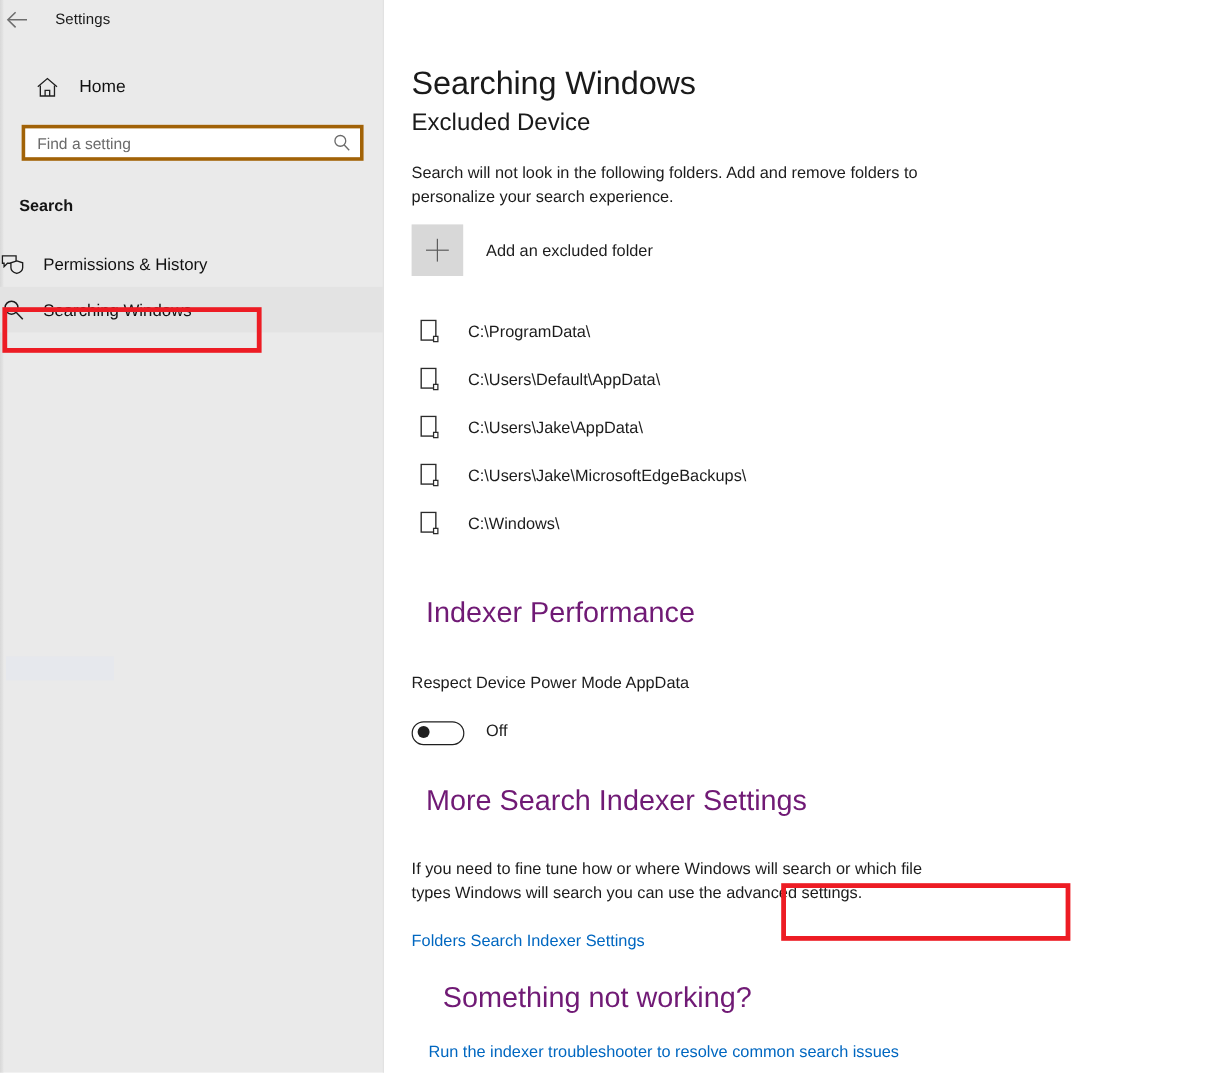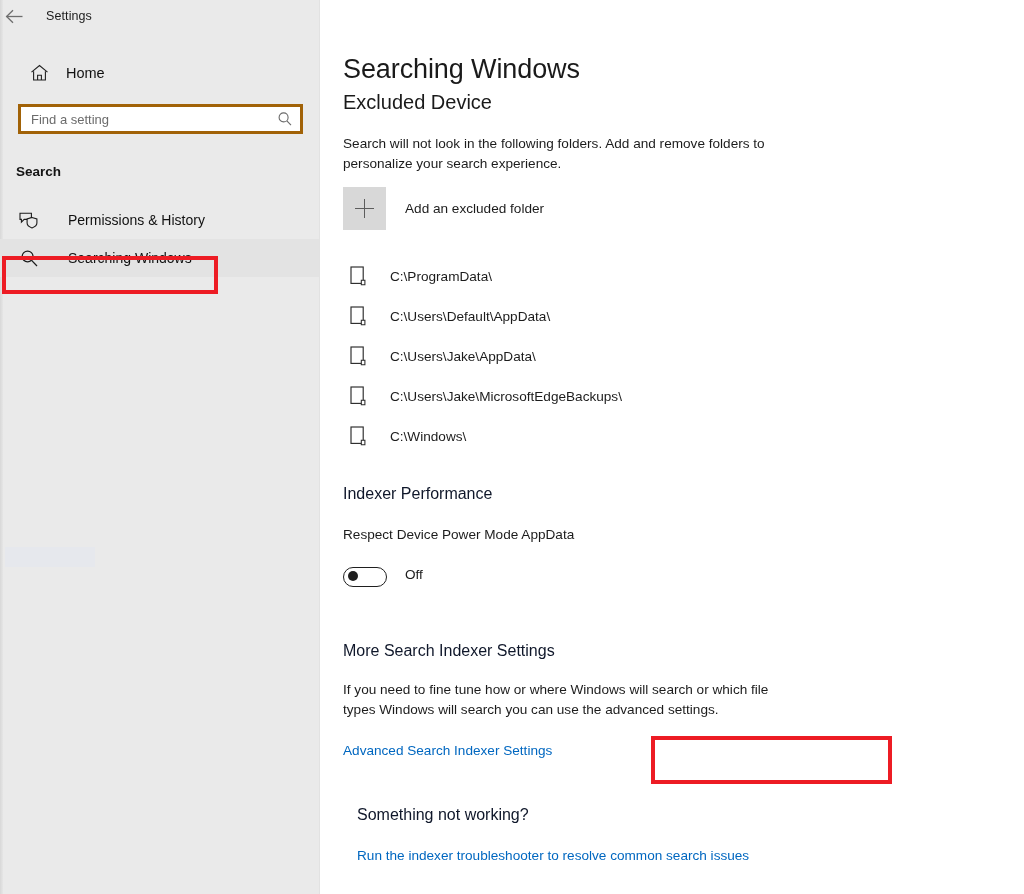--- a/index.html
+++ b/index.html
@@ -120,25 +120,23 @@
     padding-left: 16px;
     margin-top: 30px;
   }
 
   .nav-list { margin-top: 22px; }
 
   .nav-item {
     display: flex;
     align-items: center;
     height: 38px;
-    padding-left: 18px;
-    box-sizing: border-box;
-    cursor: default;
-    position: relative;
-    gap: 14px;
+    box-sizing: border-box;
+    cursor: default;
+    position: relative;
   }
   .nav-item .ic {
     width: 22px;
     height: 22px;
     display: flex;
     align-items: center;
     justify-content: center;
     color: #1c1c1c;
     flex: 0 0 22px;
   }
@@ -264,24 +262,24 @@
     justify-content: center;
     margin-left: 4px;
   }
   .folder-lbl {
     font-size: 13.6px;
     color: #1c1c1c;
     margin-left: 21px;
   }
 
   .sec-h {
-    font-size: 16px;
+    font-size: 24px;
     font-weight: normal;
-    color: #0f172a;
-    margin: 0;
+    color: #701a75;
+    margin: 12px;
   }
 
   .toggle-row {
     display: flex;
     margin-top: 22px;
   }
   .toggle {
     width: 44px;
     height: 20px;
     border-radius: 10px;
@@ -465,21 +463,21 @@
           <span class="knob"></span>
         </div>
         <span class="toggle-lbl">Off</span>
       </div>
     </div>
 
     <div class="pos" style="left:23px; top:642px;">
       <h2 class="sec-h">More Search Indexer Settings</h2>
       <p class="body-text" style="padding-top:20px; max-width:452px;">If you need to fine tune how or where Windows will search or which file types Windows will search you can use the advanced settings.</p>
       <div style="margin-top:21px;">
-        <a class="link" href="#">Advanced Search Indexer Settings</a>
+        <a class="link" href="#">Folders Search Indexer Settings</a>
       </div>
     </div>
 
     <div class="pos" style="left:37px; top:806px;">
       <h2 class="sec-h">Something not working?</h2>
       <div style="margin-top:22px;">
         <a class="link" href="#">Run the indexer troubleshooter to resolve common search issues</a>
       </div>
     </div>
 

